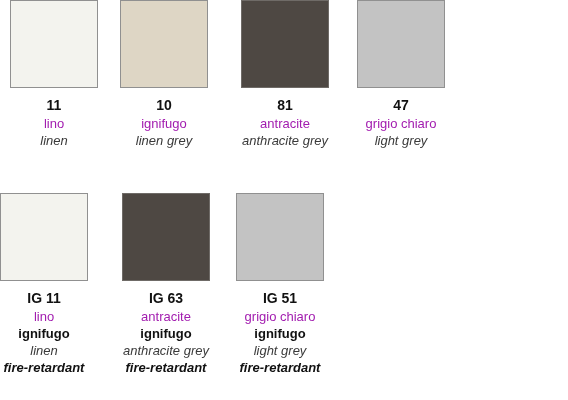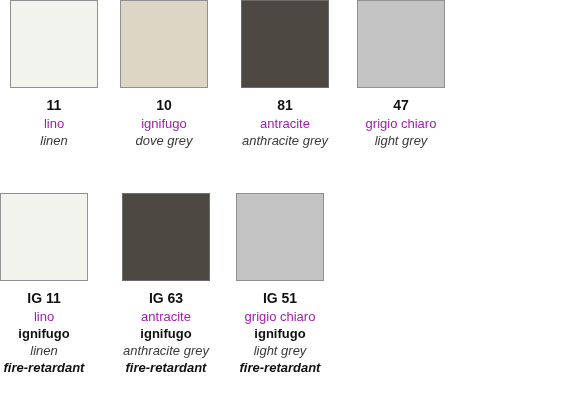--- a/index.html
+++ b/index.html
@@ -107,21 +107,21 @@
 
       </div>
     </div>
 
     <div class="swatch-cell" style="left:120px;">
       <div class="swatch-chip" id="chip-r1c2" style="background-color: rgb(222, 214, 197); border-color: rgb(144, 144, 144);"></div>
       <div class="swatch-labels">
         <span class="lbl lbl-code">10</span>
         <span class="lbl lbl-it-name">ignifugo</span>
 
-        <span class="lbl lbl-en-name">dove grey</span>
+        <span class="lbl lbl-en-name">linen grey</span>
 
       </div>
     </div>
 
     <div class="swatch-cell" style="left:241px;">
       <div class="swatch-chip dark-chip" id="chip-r1c3" style="background-color: rgb(78, 72, 67); border-color: rgb(111, 107, 103);"></div>
       <div class="swatch-labels">
         <span class="lbl lbl-code">81</span>
         <span class="lbl lbl-it-name">antracite</span>
 

